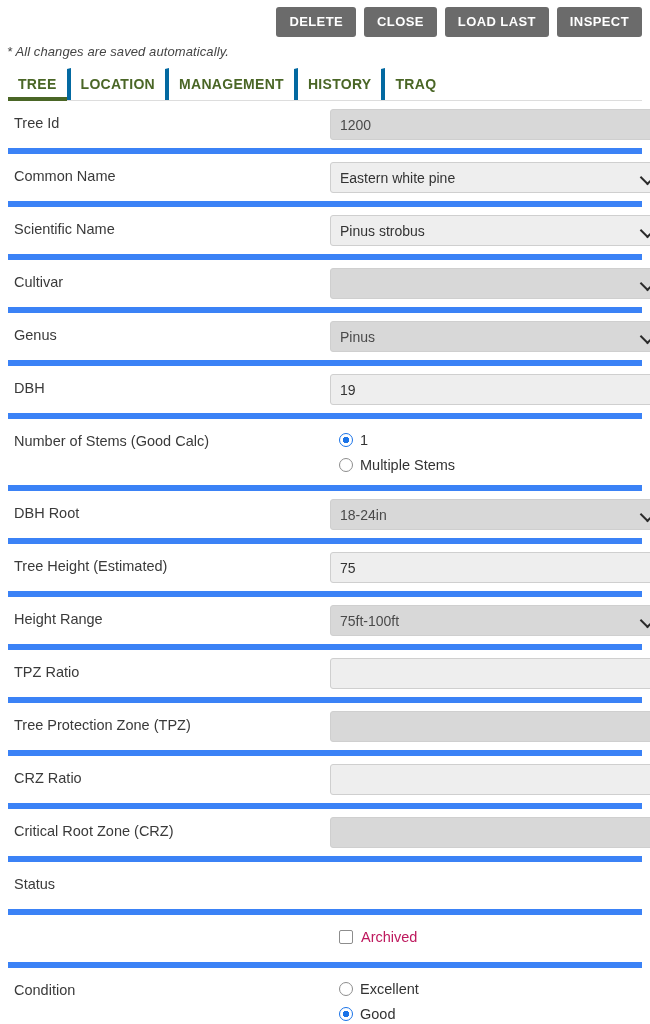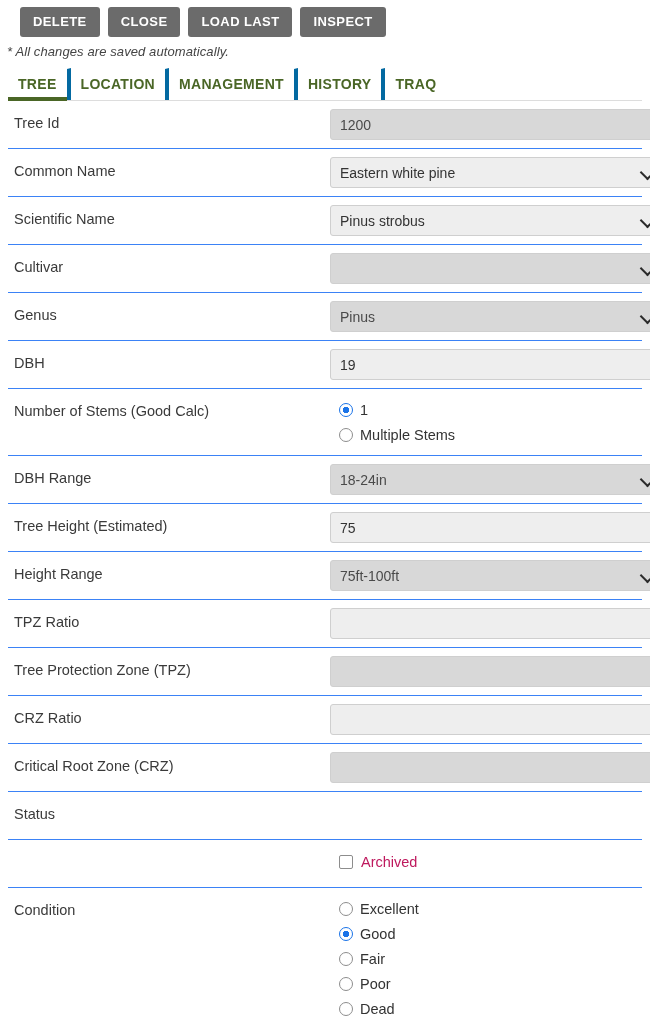--- a/index.html
+++ b/index.html
@@ -13,20 +13,21 @@
     font-family: "Liberation Sans", sans-serif;
     color: #333333;
     overflow: hidden;
   }
 
   
   .toolbar {
     display: flex;
     gap: 8px;
     padding: 7px 8px 0 20px;
+    justify-content: flex-end;
   }
   .tb-btn {
     background: #6b6b6b;
     color: #ffffff;
     border: none;
     border-radius: 3px;
     font-family: "Liberation Sans", sans-serif;
     font-size: 13px;
     font-weight: bold;
     letter-spacing: 0.4px;
@@ -69,21 +70,21 @@
     height: 4px;
     background: #4a6626;
   }
 
   
   .form { margin: 0 8px; }
   .row {
     display: flex;
     align-items: flex-start;
     min-height: 47px;
-    border-bottom: 1px solid #3b82f6;
+    border-bottom: 6px solid #3b82f6;
     padding: 0;
   }
   .row .label {
     width: 322px;
     flex: 0 0 322px;
     font-size: 14.5px;
     color: #3a3a3a;
     padding: 14px 0 0 6px;
     box-sizing: border-box;
     line-height: 1.2;
@@ -251,21 +252,21 @@
         <span class="text">1</span>
       </div>
       <div class="opt">
         <span class="dot"></span>
         <span class="text">Multiple Stems</span>
       </div>
     </div>
   </div>
 
   <div class="row">
-    <div class="label">DBH Range</div>
+    <div class="label">DBH Root</div>
     <div class="control">
       <div class="field disabled">
         <span>18-24in</span>
         <span class="chevron"></span>
       </div>
     </div>
   </div>
 
   <div class="row">
     <div class="label">Tree Height (Estimated)</div>

